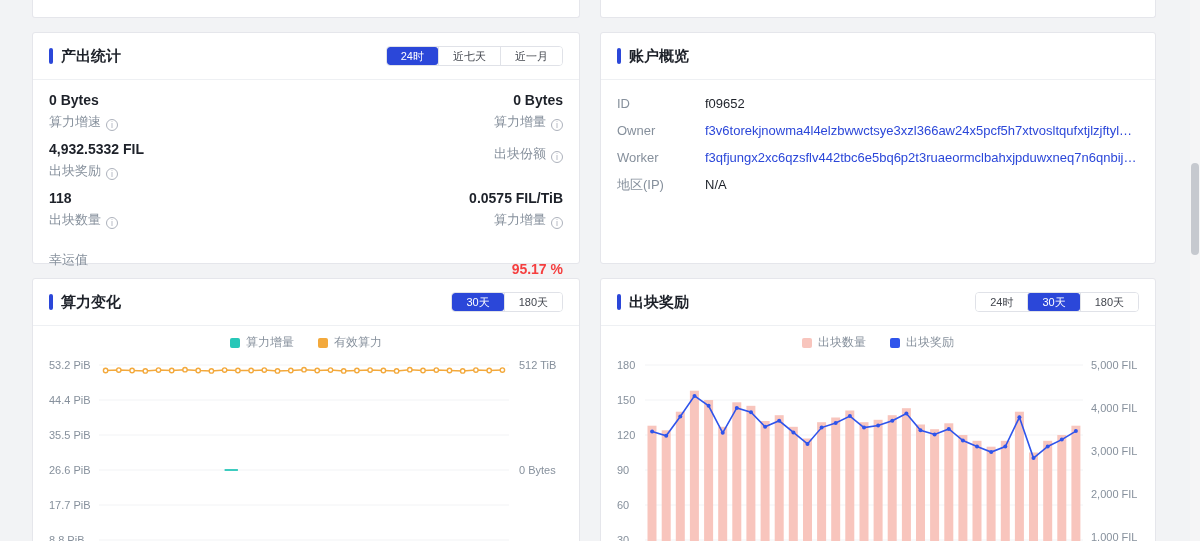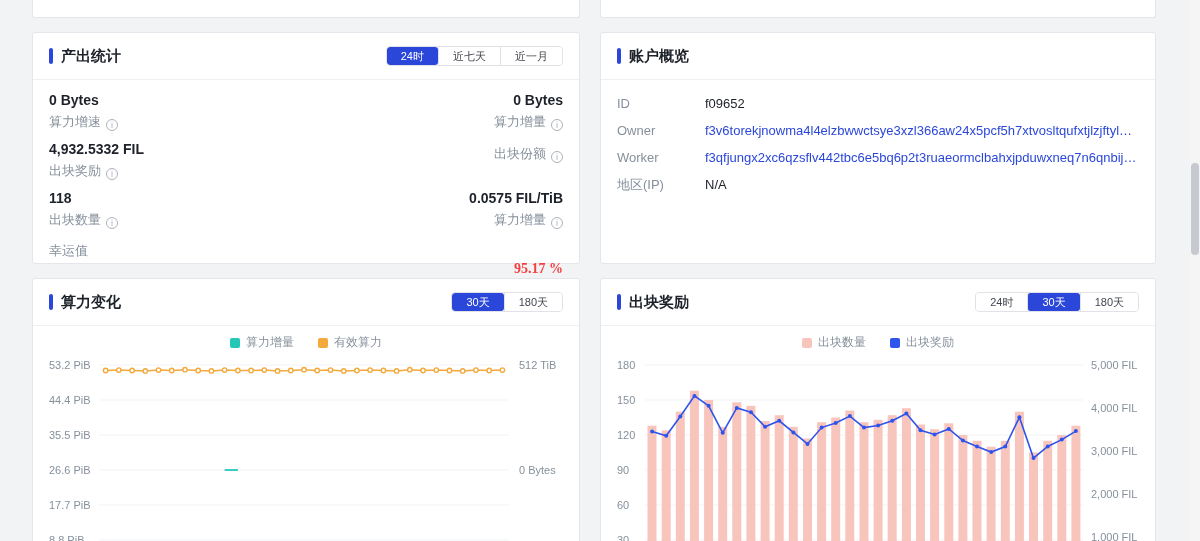--- a/index.html
+++ b/index.html
@@ -40,21 +40,21 @@
   .stats-grid{display:grid;grid-template-columns:1fr 1fr;row-gap:10px;padding:12px 16px 0;}
   .metric-value{font-size:14px;font-weight:bold;color:#1d2129;line-height:17px;}
   .metric-label{font-size:13px;color:#86909c;display:flex;align-items:flex-end;gap:5px;margin-top:4px;}
   .metric.right{text-align:right;}
   .metric.right .metric-label{justify-content:flex-end;}
   .info{
     width:12px;height:12px;border:1px solid #adb2bc;border-radius:50%;
     font-size:9px;line-height:10px;color:#adb2bc;
     display:inline-flex;align-items:center;justify-content:center;
   }
-  .luck-row{display:flex;justify-content:space-between;align-items:flex-start;padding:13px 16px;font-family:Liberation Serif, serif;}
+  .luck-row{display:flex;justify-content:space-between;align-items:center;padding:13px 16px;}
   .luck-label{font-size:13px;color:#86909c;}
   .luck-value{font-size:14px;color:var(--red);font-weight:bold;margin-top:19px;}
 
   .acc-rows{padding:10px 16px 0;}
   .acc-row{display:flex;align-items:center;height:27px;font-size:13px;}
   .acc-label{width:88px;flex:none;color:#86909c;}
   .acc-value{color:#1d2129;white-space:nowrap;overflow:hidden;text-overflow:ellipsis;max-width:440px;}
   .acc-value.link{color:var(--accent);cursor:pointer;}
 
   .legend{display:flex;justify-content:center;gap:24px;padding:8px 0 2px;}

